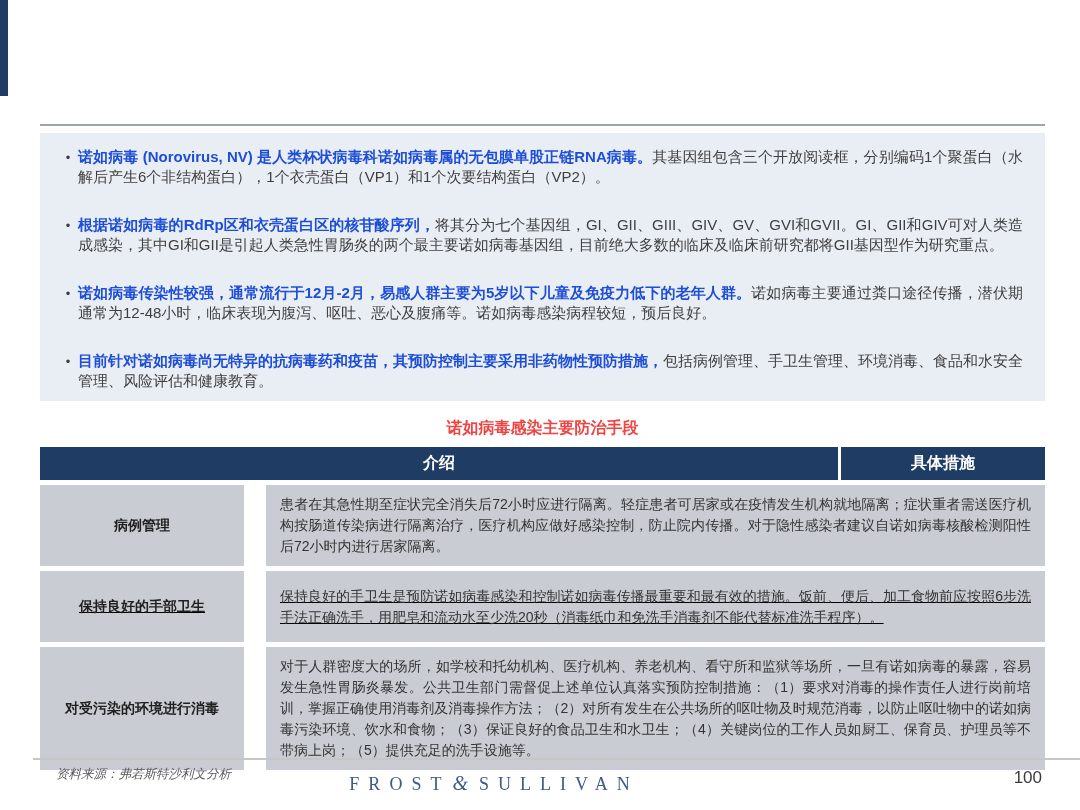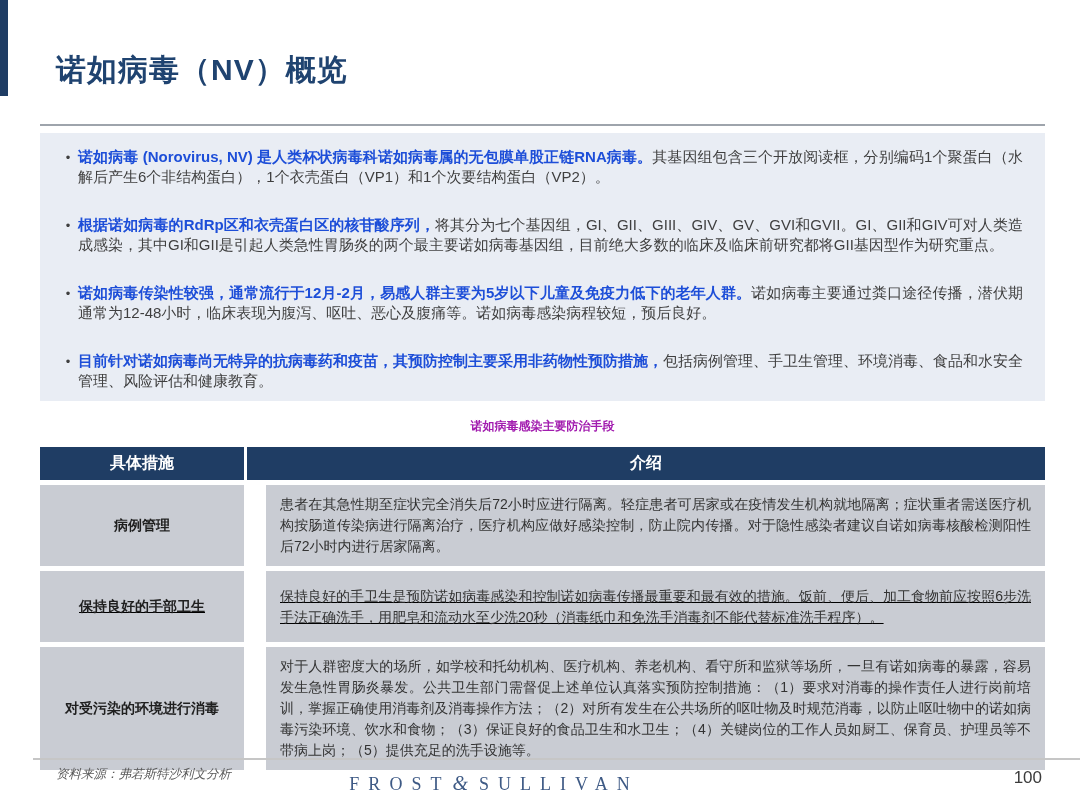--- a/index.html
+++ b/index.html
@@ -65,23 +65,23 @@
     text-align: center;
   }
   .bullet-text { flex: 1; }
   .bullet-bold { font-weight: 700; color: #1d4ed8; }
 
   .table-title {
     position: absolute;
     left: 40px; top: 418px;
     width: 1005px;
     text-align: center;
-    font-size: 12px;
-    font-weight: 700;
-    color: #a21caf;
+    font-size: 16px;
+    font-weight: 700;
+    color: #ef4444;
   }
 
   .measures-table {
     position: absolute;
     left: 40px; top: 447px;
     width: 1005px;
     display: flex;
     flex-direction: column;
     gap: 5px;
   }
@@ -168,21 +168,20 @@
     color: #3B3B3B;
   }
 </style>
 </head>
 <body>
 
 <div class="slide">
 
   <div class="accent-bar"></div>
 
-  <div class="page-title">诺如病毒（NV）概览</div>
 
   <div class="title-divider"></div>
 
   <div class="bullet-panel">
 
     <div class="bullet-item">
       <span class="bullet-marker">•</span>
       <span class="bullet-text"><span class="bullet-bold">诺如病毒 (Norovirus, NV) 是人类杯状病毒科诺如病毒属的无包膜单股正链RNA病毒。</span><span>其基因组包含三个开放阅读框，分别编码1个聚蛋白（水解后产生6个非结构蛋白），1个衣壳蛋白（VP1）和1个次要结构蛋白（VP2）。</span></span>
     </div>
 
@@ -201,22 +200,22 @@
       <span class="bullet-text"><span class="bullet-bold">目前针对诺如病毒尚无特异的抗病毒药和疫苗，其预防控制主要采用非药物性预防措施，</span><span>包括病例管理、手卫生管理、环境消毒、食品和水安全管理、风险评估和健康教育。</span></span>
     </div>
 
   </div>
 
   <div class="table-title">诺如病毒感染主要防治手段</div>
 
   <div class="measures-table">
 
     <div class="t-row t-header">
+      <div class="t-cell t-cell-right">介绍</div>
       <div class="t-cell t-cell-left">具体措施</div>
-      <div class="t-cell t-cell-right">介绍</div>
     </div>
 
     <div class="t-row t-body row-case">
       <div class="t-cell t-cell-left">病例管理</div>
       <div class="t-cell t-cell-right">患者在其急性期至症状完全消失后72小时应进行隔离。轻症患者可居家或在疫情发生机构就地隔离；症状重者需送医疗机构按肠道传染病进行隔离治疗，医疗机构应做好感染控制，防止院内传播。对于隐性感染者建议自诺如病毒核酸检测阳性后72小时内进行居家隔离。</div>
     </div>
 
     <div class="t-row t-body row-hand">
       <div class="t-cell t-cell-left">保持良好的手部卫生</div>
       <div class="t-cell t-cell-right">保持良好的手卫生是预防诺如病毒感染和控制诺如病毒传播最重要和最有效的措施。饭前、便后、加工食物前应按照6步洗手法正确洗手，用肥皂和流动水至少洗20秒（消毒纸巾和免洗手消毒剂不能代替标准洗手程序）。</div>

